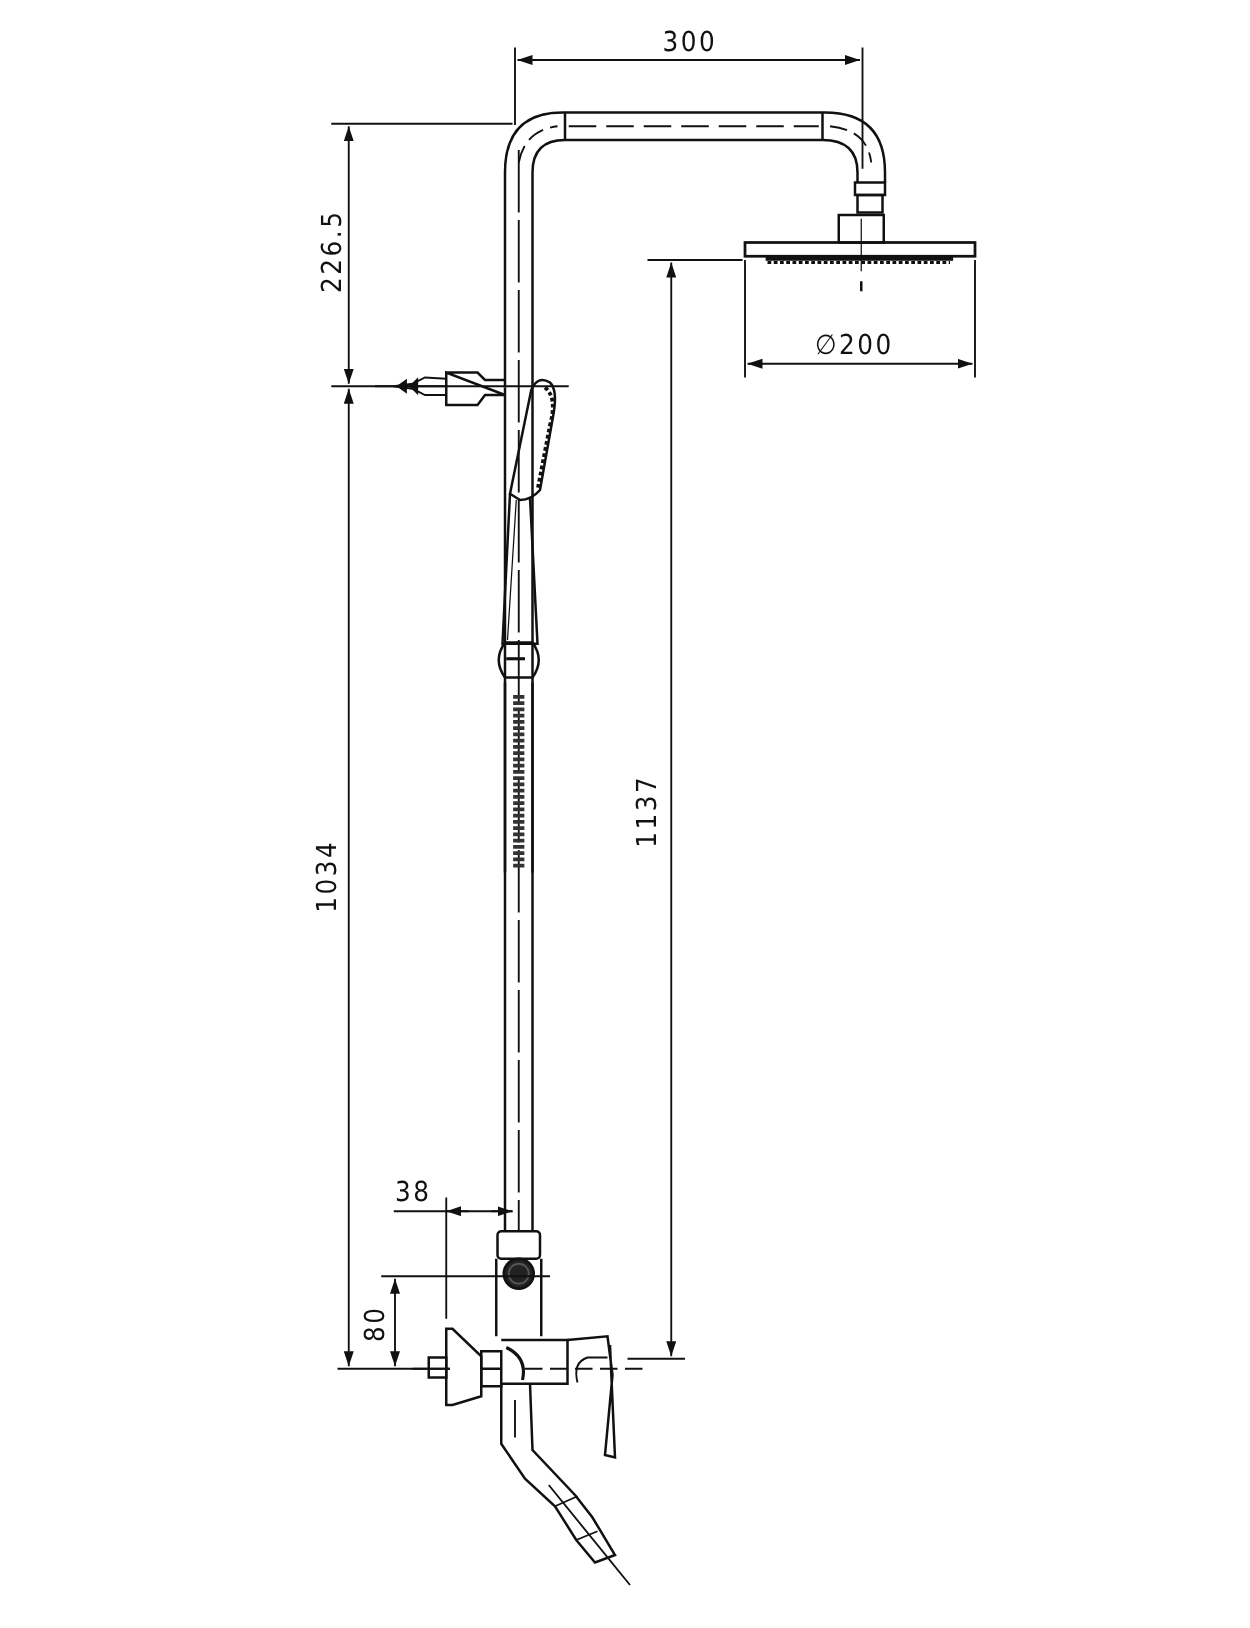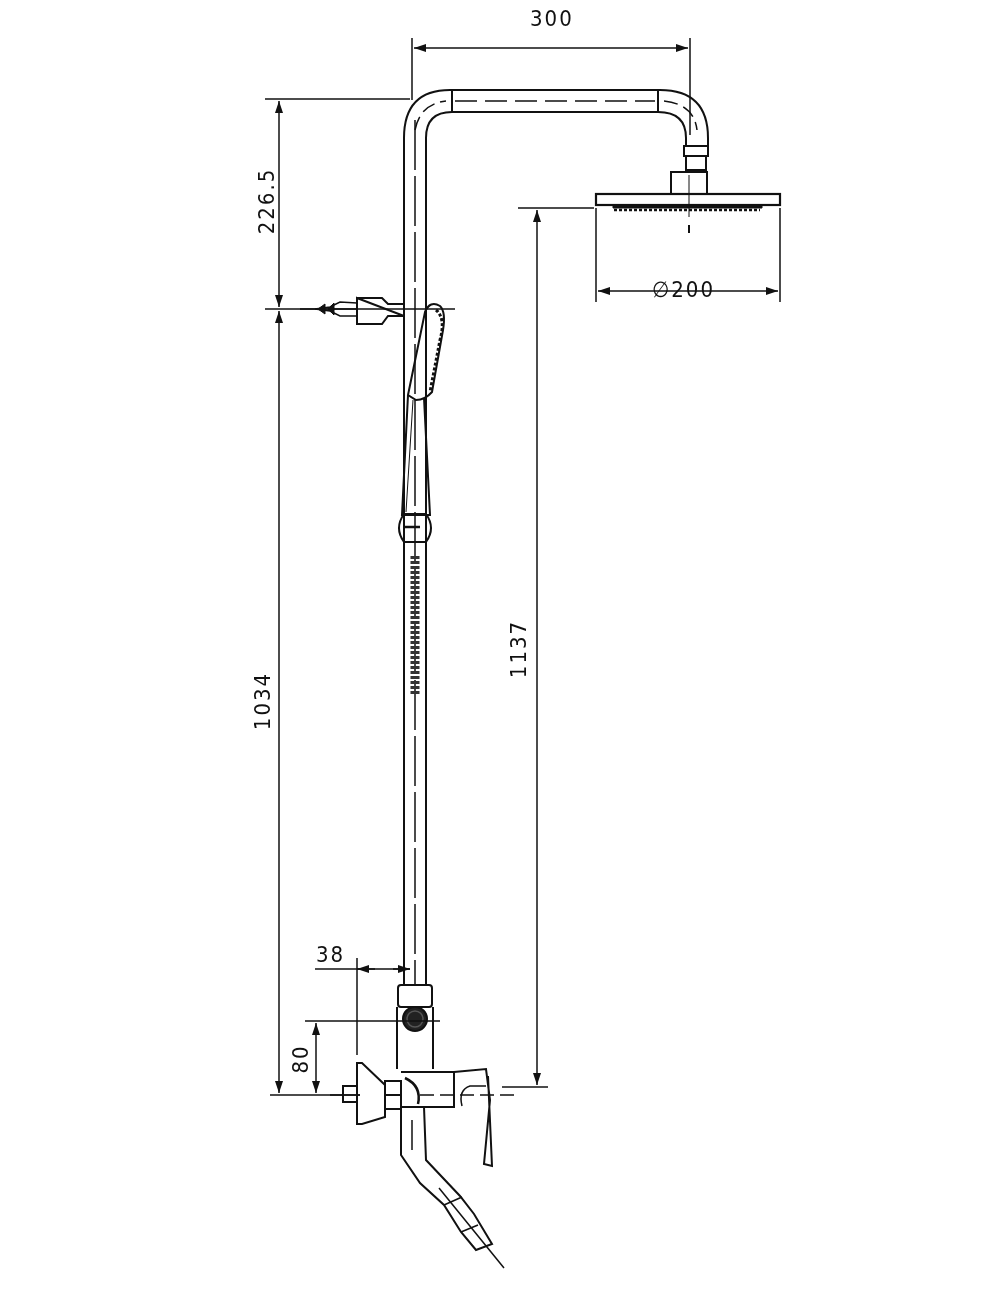--- a/index.html
+++ b/index.html
@@ -139,19 +139,19 @@
     <g>
       <path d="M401,1107 L401,1155 L420,1183 L444,1205 L461,1232 L476,1250 L492,1244 L474,1214 L460,1196 L426,1160 L424,1107"></path>
       <line x1="412" y1="1120" x2="412" y2="1150" stroke-width="1.5"></line>
       <line x1="439" y1="1188" x2="504" y2="1268" stroke-width="1.5"></line>
       <line x1="444" y1="1205" x2="462" y2="1197" stroke-width="1.5"></line>
       <line x1="461" y1="1232" x2="478" y2="1225" stroke-width="1.5"></line>
     </g>
   </g>
 </svg>
 
-<div class="lbl" style="left:530px; top:8px;">300</div>
+<div class="lbl" style="left:530px; top:24px;">300</div>
 <div class="lbl vert" style="left:232px; top:190px; width:70px; text-align:center;">226.5</div>
-<div class="lbl" style="left:652px; top:279px;">∅200</div>
+<div class="lbl" style="left:652px; top:266px;">∅200</div>
 <div class="lbl vert" style="left:228px; top:690px; width:70px; text-align:center;">1034</div>
 <div class="lbl vert" style="left:484px; top:638px; width:70px; text-align:center;">1137</div>
 <div class="lbl" style="left:316px; top:944px;">38</div>
 <div class="lbl vert" style="left:276px; top:1048px; width:50px; text-align:center;">80</div>
 
 </body></html>

